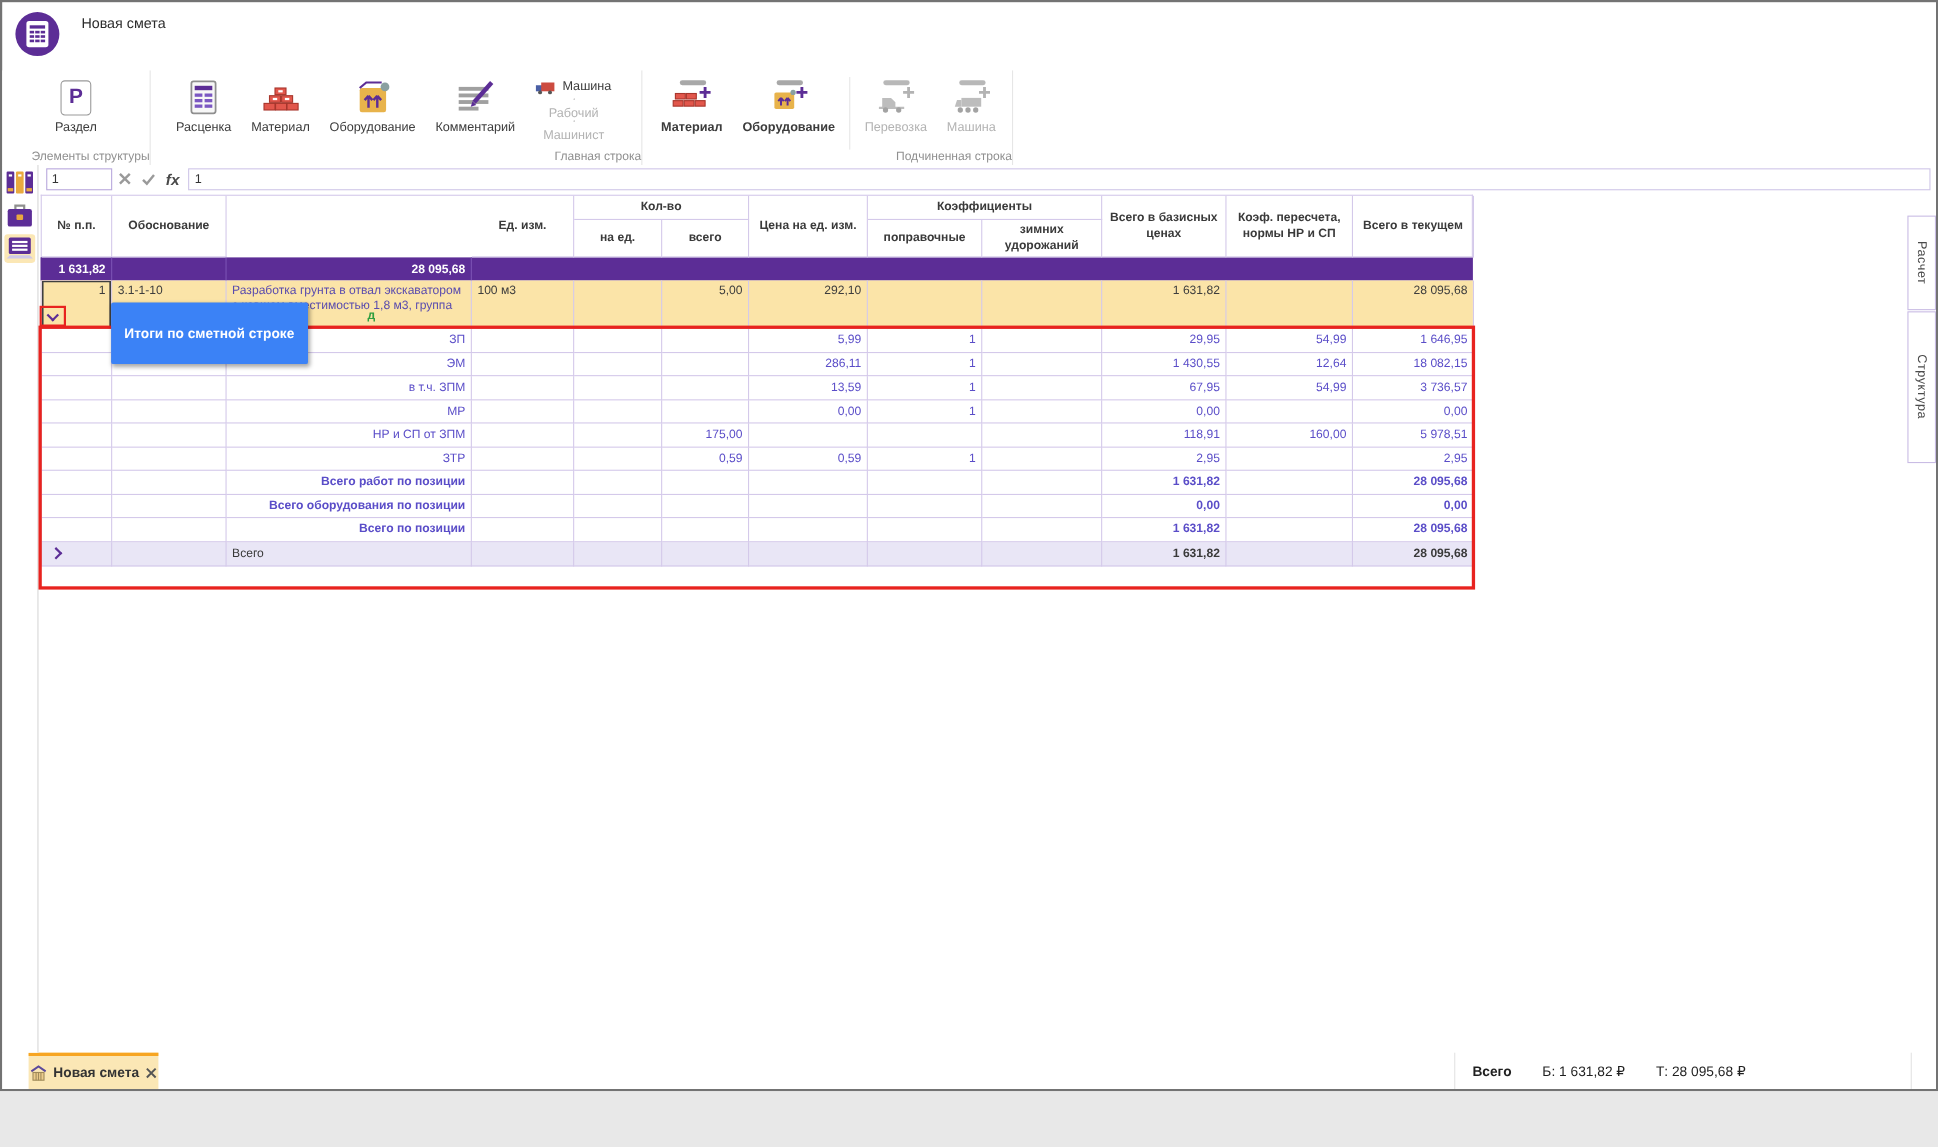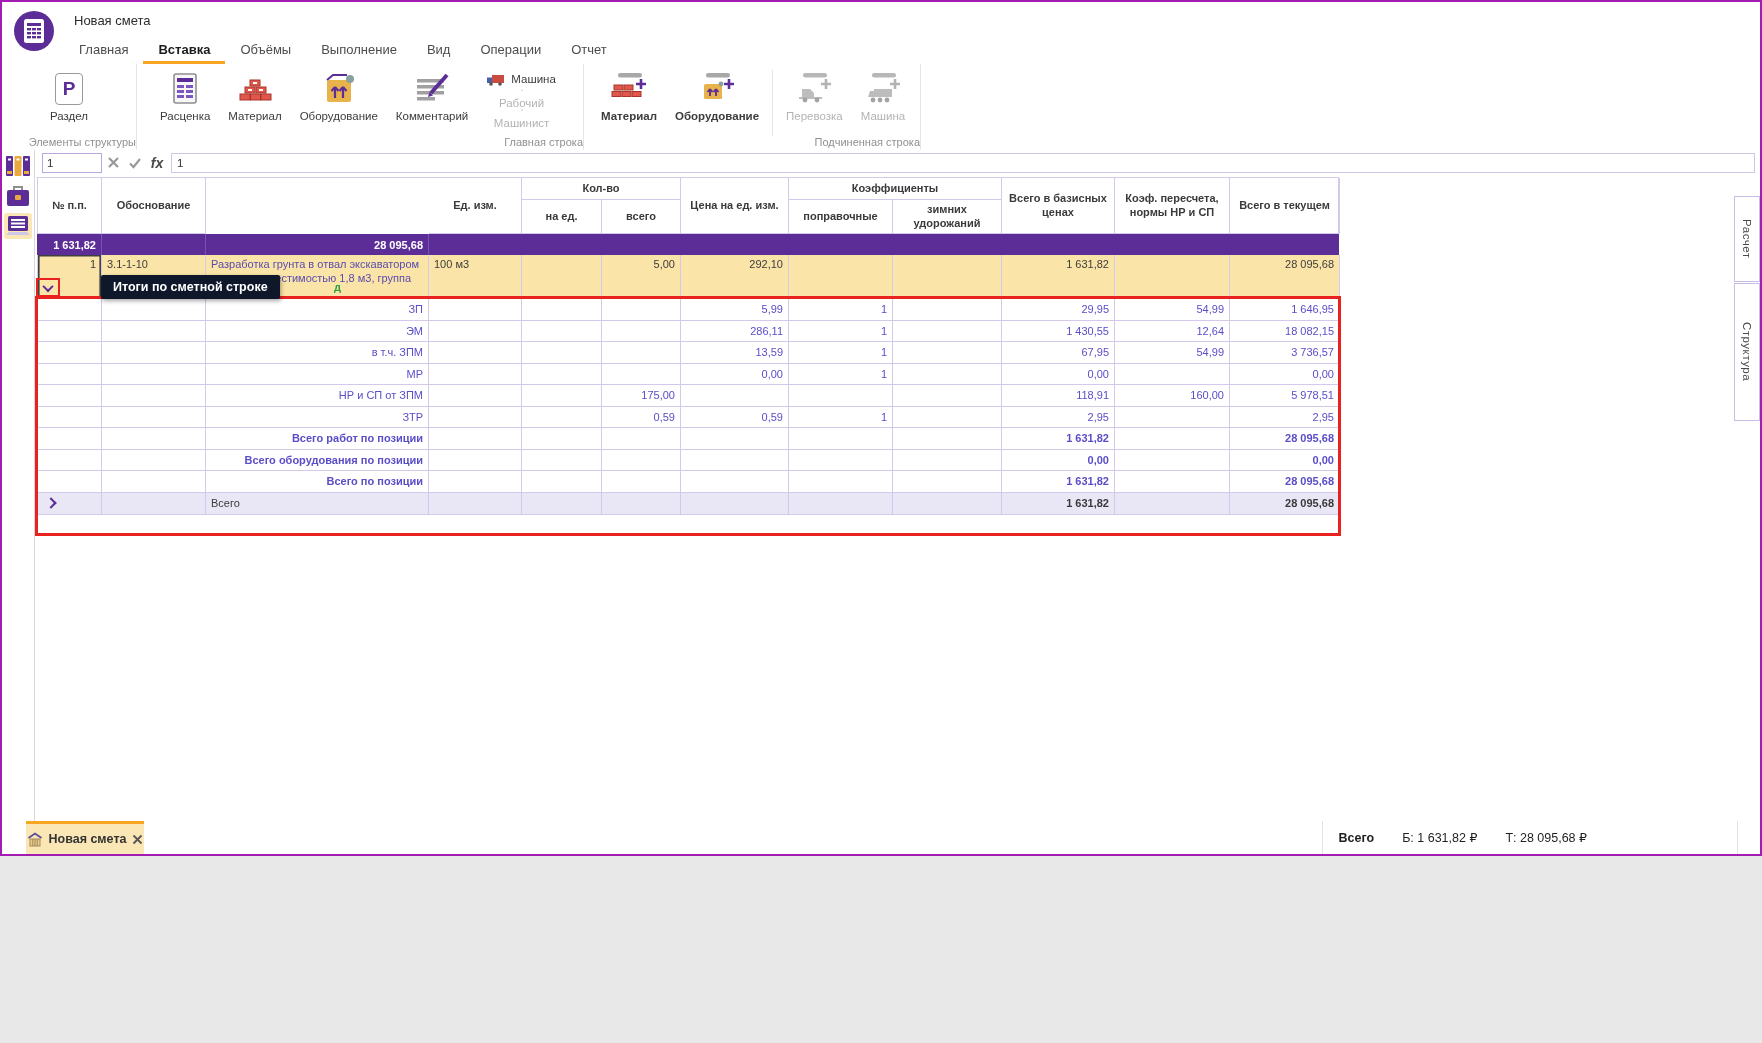--- a/index.html
+++ b/index.html
@@ -1,18 +1,18 @@
 <!DOCTYPE html>
 <html><head>
 <meta charset="utf-8">
 <style>
   html,body{margin:0;padding:0;background:#e8e8e8;}
   .screen{
-    position:relative;width:1762px;height:856px;background:#fff;
-    border:2px solid #a21caf;box-sizing:border-box;overflow:hidden;
+    position:relative;width:1762px;height:992px;background:#fff;
+    border:2px solid #737373;box-sizing:border-box;overflow:hidden;
     font-family:"Liberation Sans","DejaVu Sans",sans-serif;color:#333;
   }
   
   .app-logo{position:absolute;left:12px;top:9px;width:40px;height:40px;border-radius:50%;
     background:#5c2d96;display:flex;align-items:center;justify-content:center;z-index:3;}
   .doc-title{position:absolute;left:72px;top:11px;font-size:13px;color:#2c2c2c;}
   .ribbon-tabs{position:absolute;left:62px;top:31px;display:flex;height:31px;align-items:flex-end;}
   .ribbon-tab{padding:6px 15px 7px;font-size:13px;color:#4c4c4c;cursor:default;}
   .ribbon-tab.active{font-weight:bold;color:#1c1c1c;border-bottom:3px solid #f7a522;padding-bottom:4px;}
   
@@ -64,22 +64,22 @@
   .trow.gtotal{height:22px;background:#e9e6f6;}
   .trow.gtotal .td{color:#3a3a3a;}
   .td.gt-num{font-weight:bold;}
   .chev{display:inline-block;width:6px;height:6px;border-right:2px solid currentColor;border-bottom:2px solid currentColor;}
   .chev.down{transform:rotate(45deg) translate(-1px,-1px);}
   .chev.right{transform:rotate(-45deg);color:#5c2d96;margin-left:4px;}
   
   .red-frame{position:absolute;left:-2px;top:119px;width:1306px;height:240px;border:3px solid #e8231f;box-sizing:border-box;z-index:5;pointer-events:none;}
   .chev-red-box{position:absolute;left:-1px;top:101px;width:24px;height:19px;border:2px solid #e8231f;box-sizing:border-box;
     z-index:6;display:flex;align-items:center;justify-content:center;color:#5c2d96;}
-  .tooltip{position:absolute;left:64px;top:98px;height:24px;background:#0f172a;color:#fff;font-weight:bold;font-size:12.5px;
-    display:flex;align-items:center;padding:0 12px;border-radius:2px;box-shadow:1px 2px 4px rgba(0,0,0,.35);z-index:7;white-space:nowrap;}
+  .tooltip{position:absolute;left:64px;top:98px;height:24px;background:#3b82f6;color:#fff;font-weight:bold;font-size:12.5px;
+    display:flex;align-items:center;padding:16px 12px;border-radius:2px;box-shadow:1px 2px 4px rgba(0,0,0,.35);z-index:7;white-space:nowrap;}
   .green-frag{position:absolute;left:297px;top:104px;font-size:11px;font-weight:bold;color:#2f9e3f;z-index:4;}
   
   .rtab{position:absolute;right:0;width:26px;background:#fff;border:1px solid #c9bce4;box-sizing:border-box;
     writing-mode:vertical-rl;display:flex;align-items:center;justify-content:center;font-size:11.5px;color:#4a4a4a;letter-spacing:.5px;}
   .rtab.calc{top:194px;height:86px;}
   .rtab.struct{top:281px;height:138px;}
   
   .bottombar{position:absolute;left:0;right:0;bottom:0;height:33px;background:#fff;display:flex;align-items:stretch;}
   .doc-tab{margin-left:24px;width:118px;background:#fbe7b5;border-top:3px solid #f7a522;display:flex;align-items:center;
     justify-content:center;gap:6px;font-size:12.5px;font-weight:bold;color:#333;box-sizing:border-box;}
@@ -105,29 +105,20 @@
         <rect x="4" y="14" width="4" height="2.4"></rect>
           <rect x="9" y="14" width="4" height="2.4"></rect>
           <rect x="14" y="14" width="4" height="2.4"></rect>
         <rect x="4" y="18" width="4" height="2.4"></rect>
           <rect x="9" y="18" width="4" height="2.4"></rect>
           <rect x="14" y="18" width="4" height="2.4"></rect>
       </g>
     </svg>
   </div>
   <div class="doc-title">Новая смета</div>
-  <div class="ribbon-tabs">
-    <div class="ribbon-tab">Главная</div>
-    <div class="ribbon-tab active">Вставка</div>
-    <div class="ribbon-tab">Объёмы</div>
-    <div class="ribbon-tab">Выполнение</div>
-    <div class="ribbon-tab">Вид</div>
-    <div class="ribbon-tab">Операции</div>
-    <div class="ribbon-tab">Отчет</div>
-  </div>
 
   <div class="toolbar">
     <div class="tb-group" style="width:134px;justify-content:center;">
       <div class="tb-btn">
         <div class="tb-ic">
             <div class="icon-razdel">P</div>
           </div>
         <div class="tb-label">Раздел</div>
       </div>
       <div class="tb-group-label">Элементы структуры</div>

